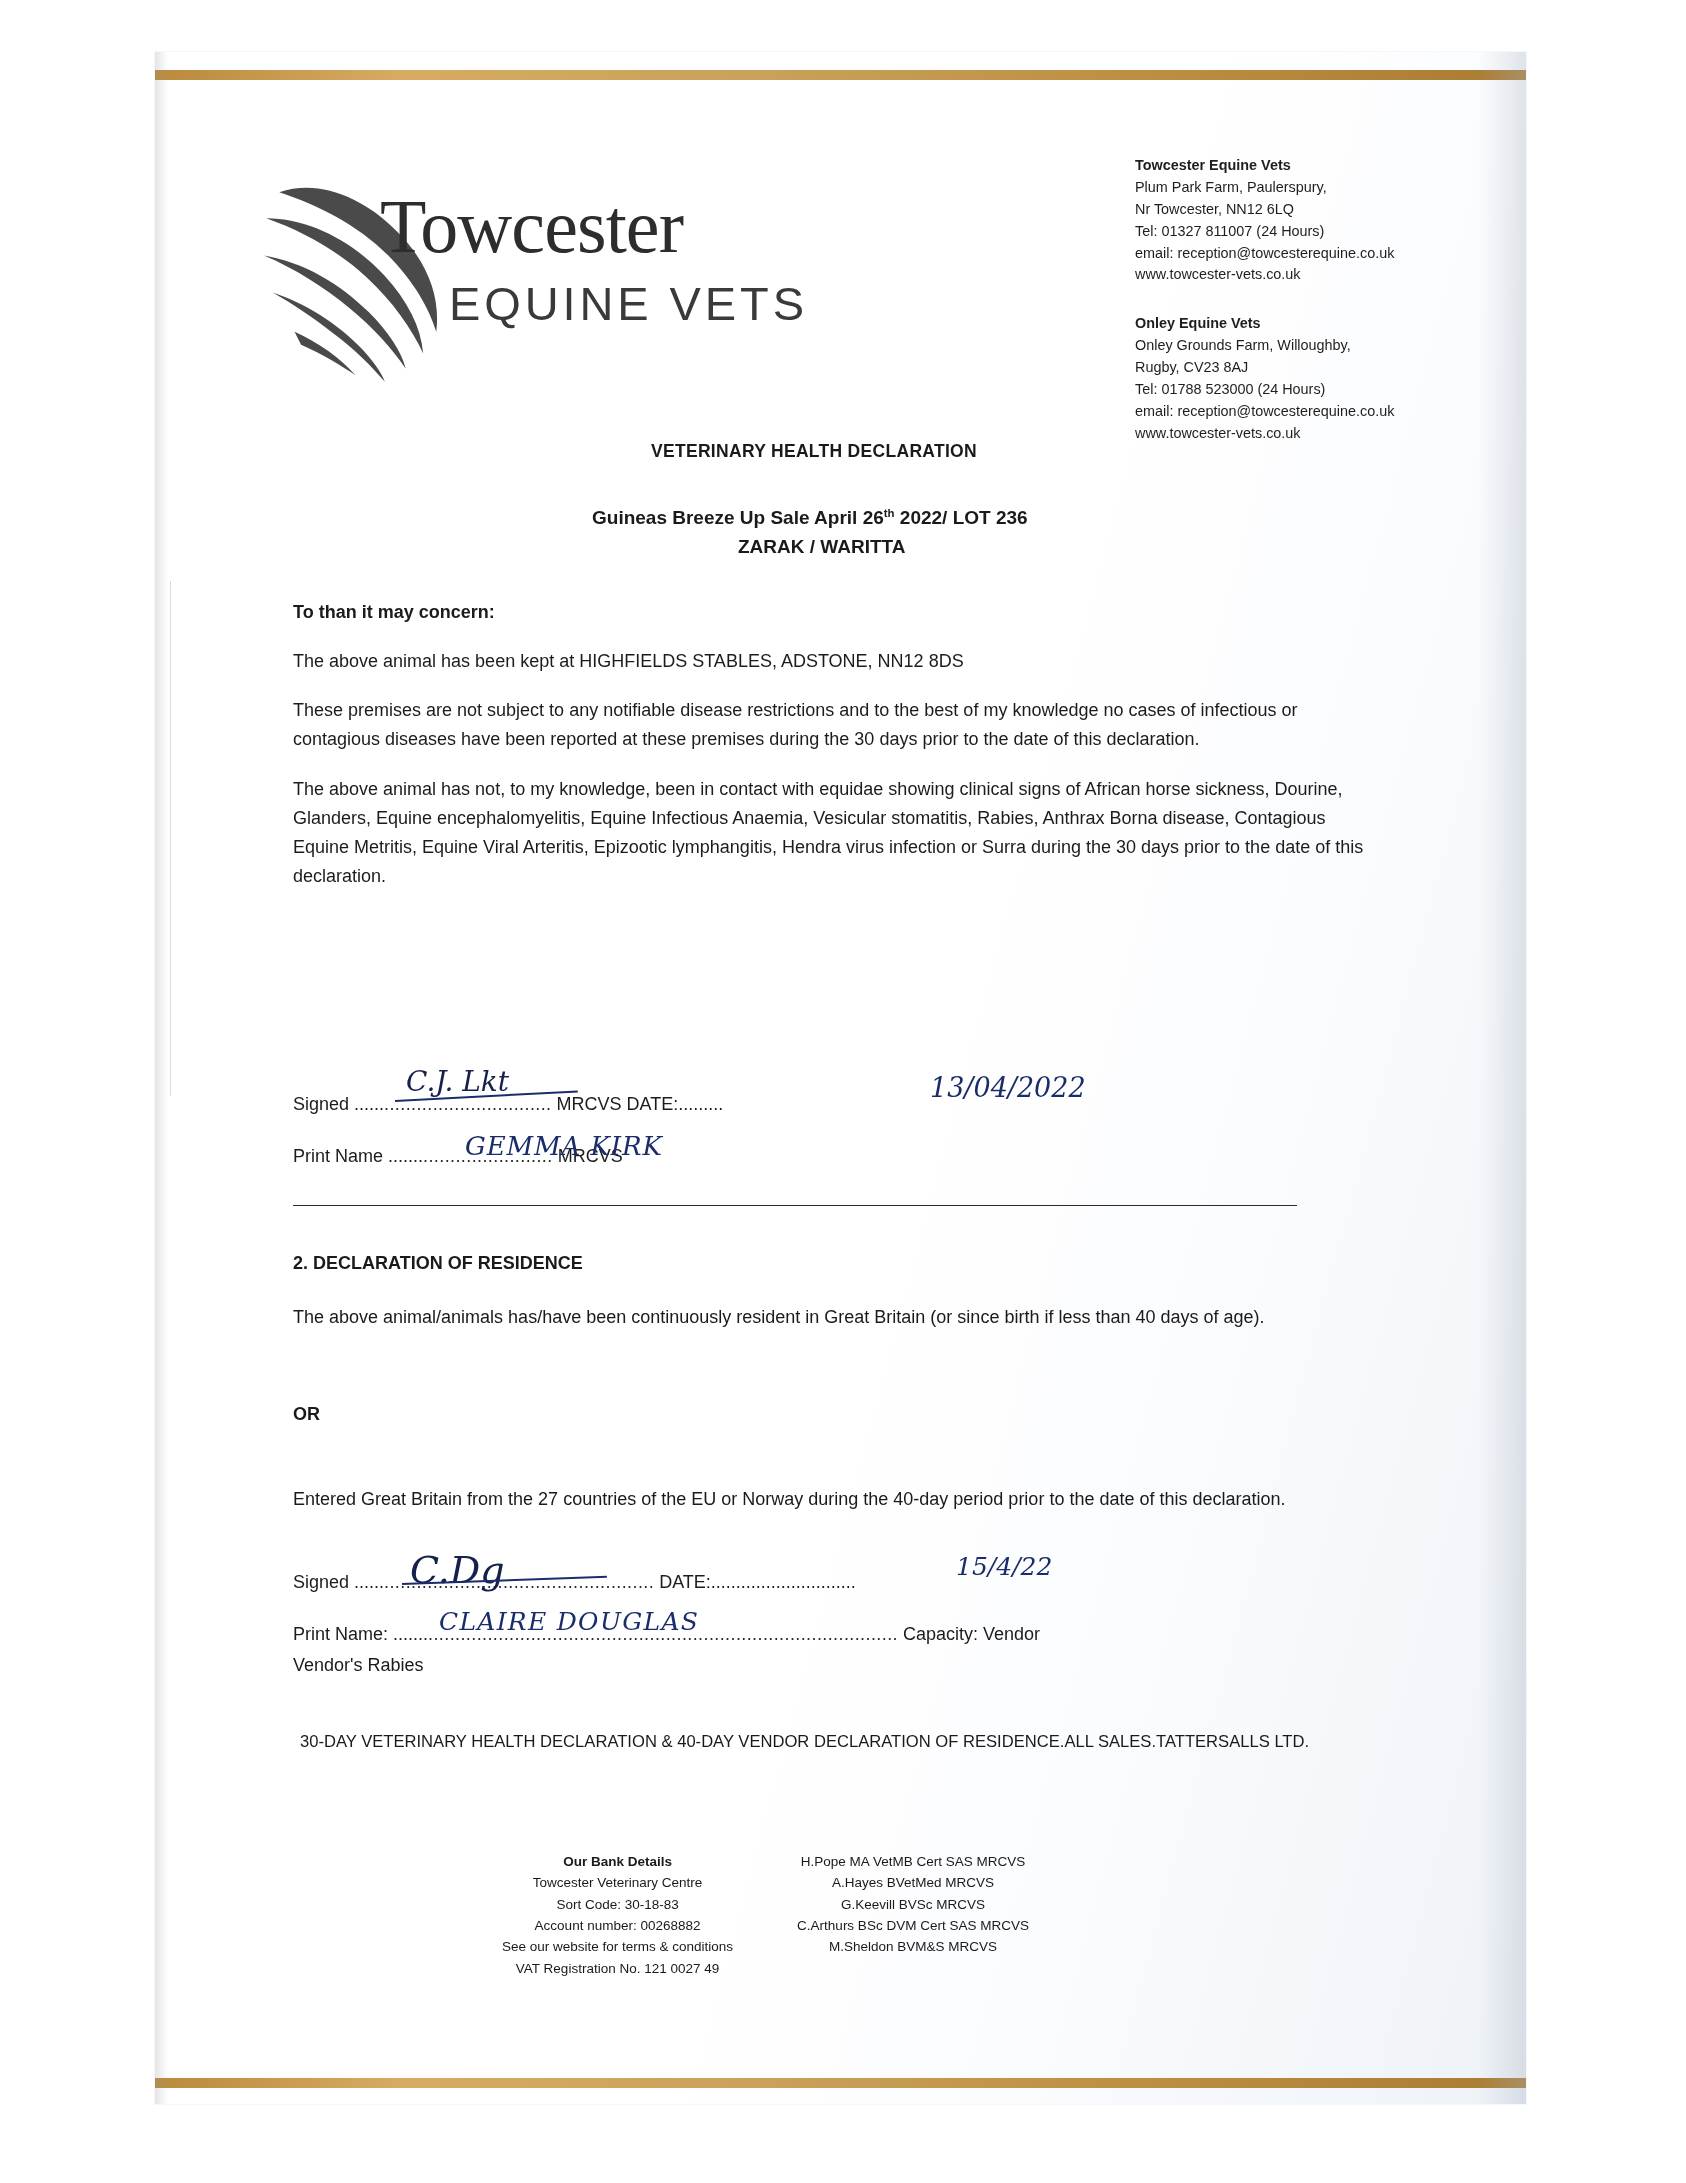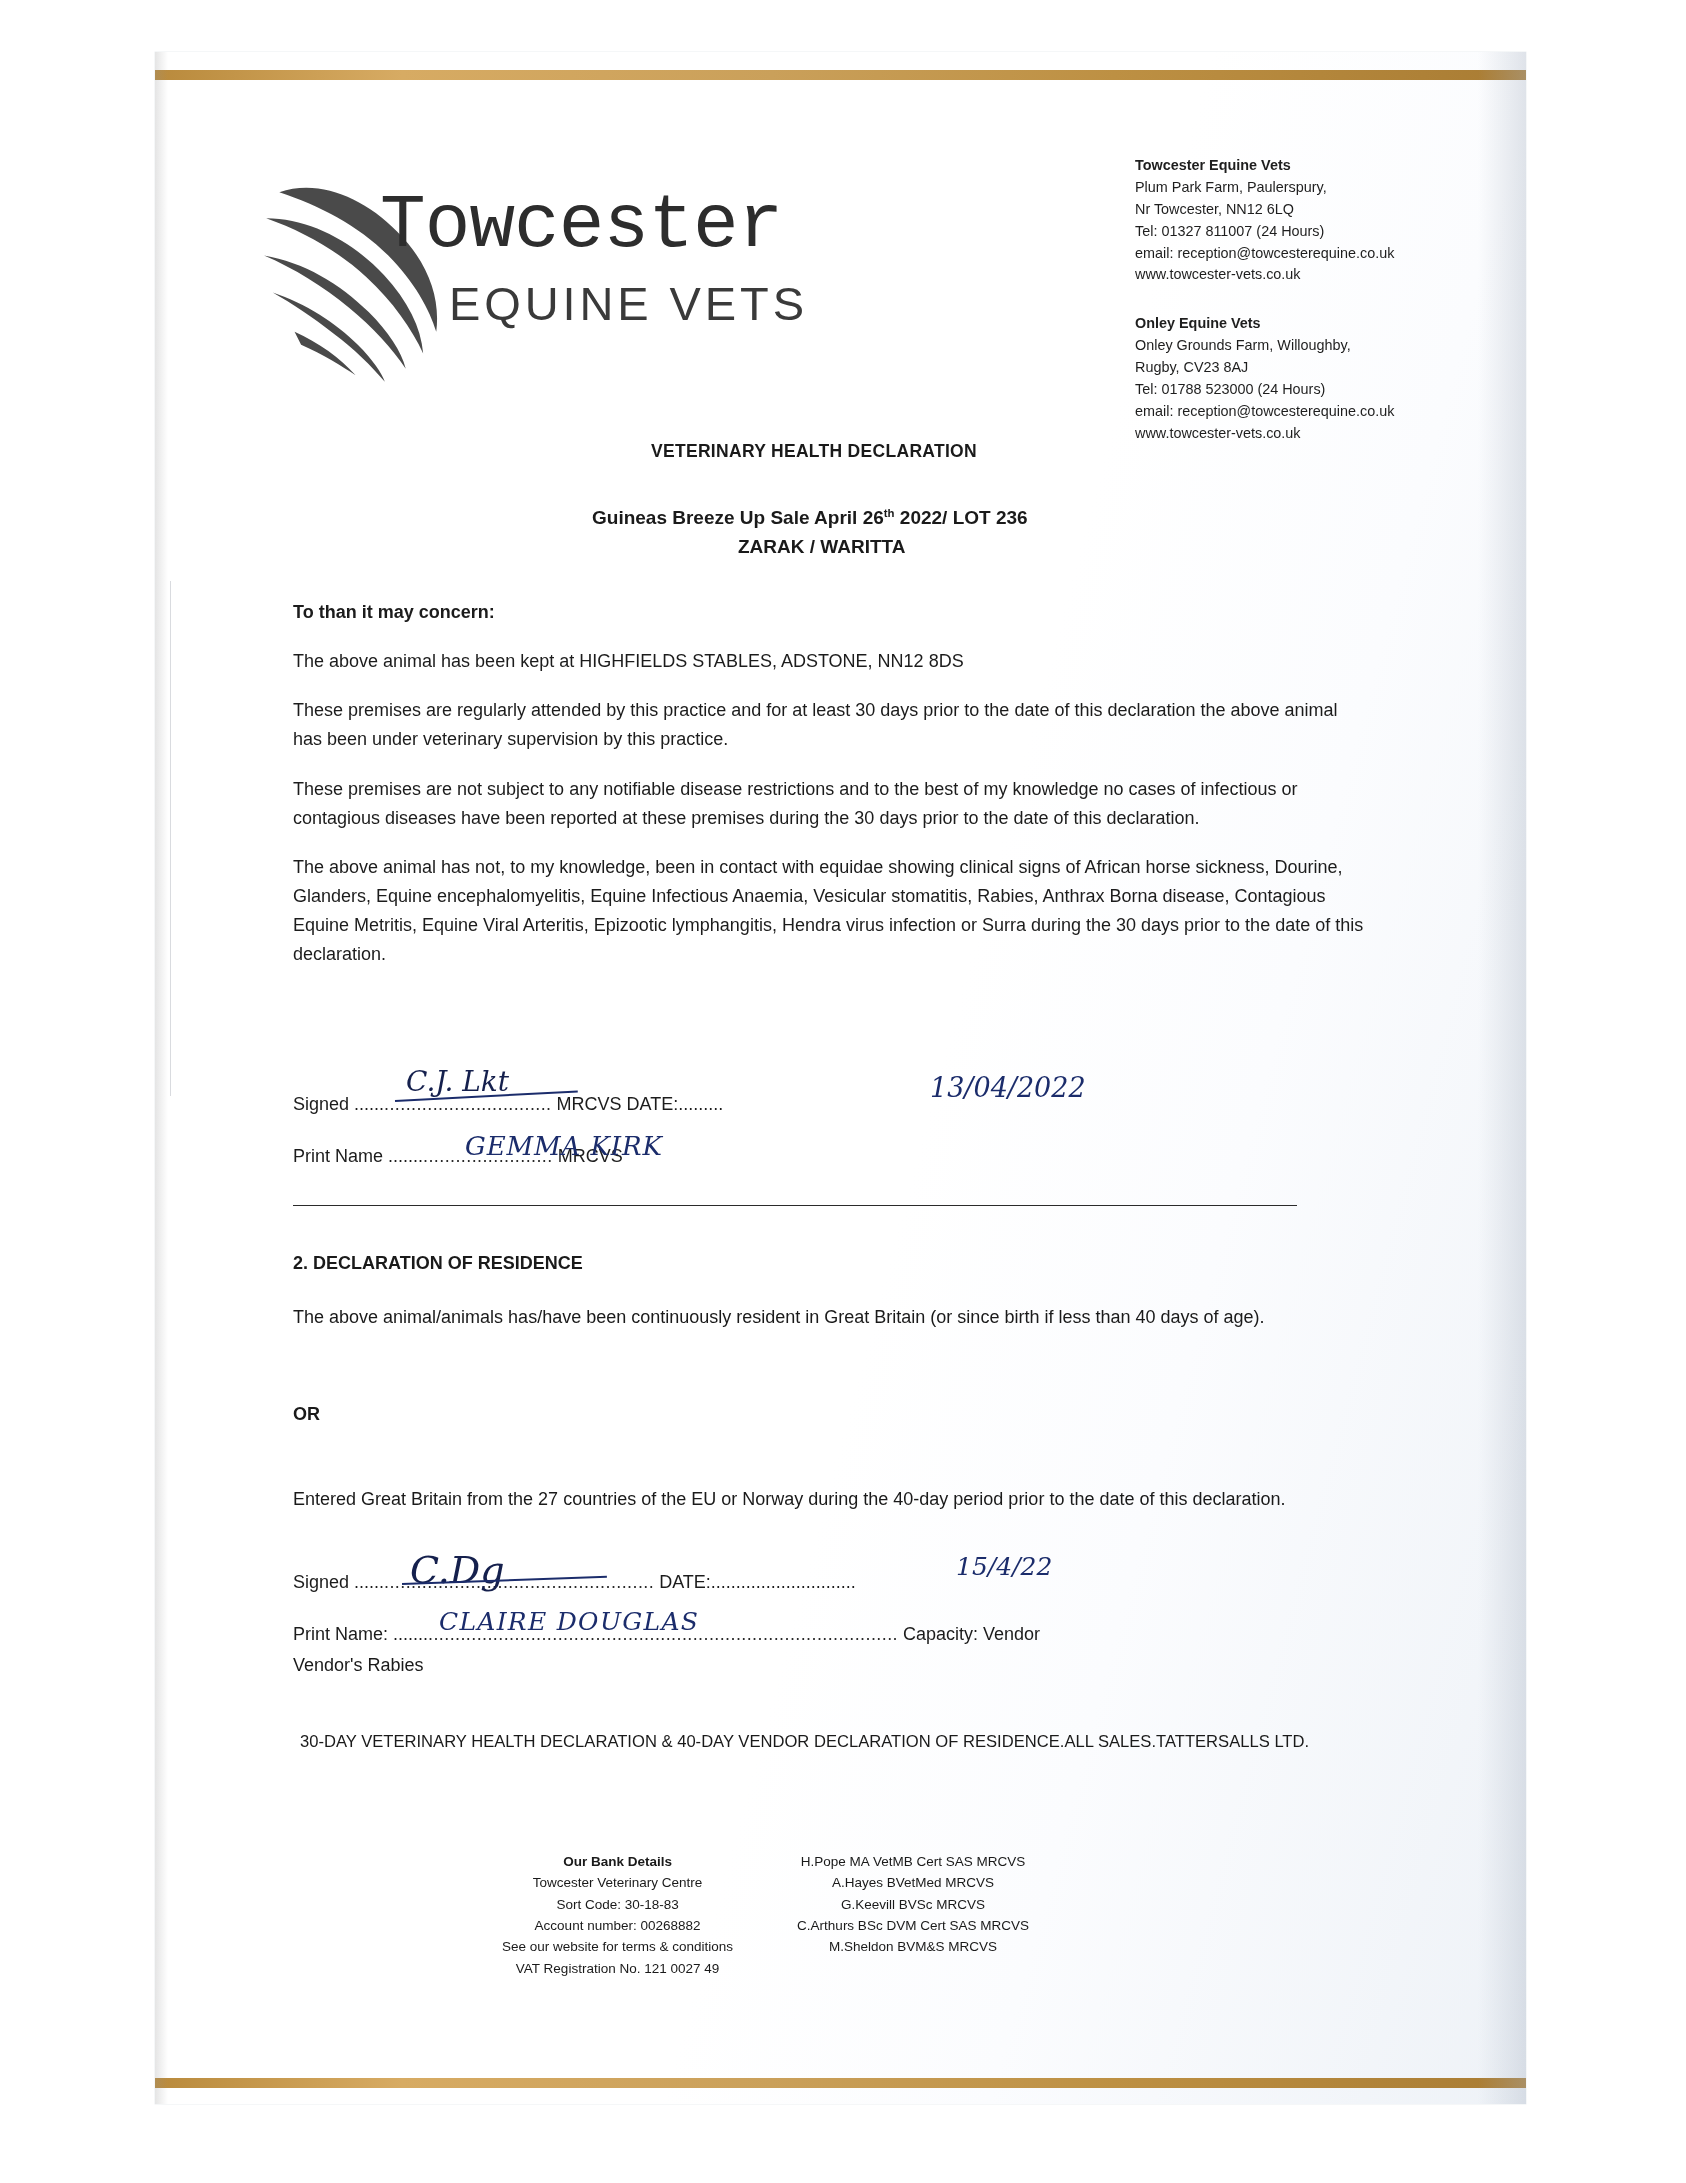--- a/index.html
+++ b/index.html
@@ -71,21 +71,21 @@
   }
   .logo-swoosh {
     position: absolute;
     left: 0; top: 8.7px;
     width: 227px; height: 218px;
   }
   .logo-word {
     position: absolute;
     left: 127px;
     top: 26px;
-    font-family: Liberation Mono, monospace;
+    font-family: Liberation Serif, serif;
     font-size: 76px;
     letter-spacing: -0.9px;
     color: #2d2d2d;
     white-space: nowrap;
   }
   .logo-sub {
     position: absolute;
     left: 196px;
     top: 119px;
     font-family: "Liberation Sans", sans-serif;
@@ -301,21 +301,20 @@
 
 <div class="doc-title">VETERINARY HEALTH DECLARATION</div>
 <div class="sale-line">
   <span>Guineas Breeze Up Sale April 26</span><sup>th</sup><span> 2022/ LOT 236</span>
 </div>
 <div class="horse-line">ZARAK / WARITTA</div>
 
 <div class="body-wrap">
   <p class="bold">To than it may concern:</p>
   <p>The above animal has been kept at HIGHFIELDS STABLES, ADSTONE, NN12 8DS</p>
-  <p>These premises are regularly attended by this practice and for at least 30 days prior to the date of this declaration the above animal has been under veterinary supervision by this practice.</p>
   <p>These premises are not subject to any notifiable disease restrictions and to the best of my knowledge no cases of infectious or contagious diseases have been reported at these premises during the 30 days prior to the date of this declaration.</p>
   <p class="tight">The above animal has not, to my knowledge, been in contact with equidae showing clinical signs of African horse sickness, Dourine, Glanders, Equine encephalomyelitis, Equine Infectious Anaemia, Vesicular stomatitis, Rabies, Anthrax Borna disease, Contagious Equine Metritis, Equine Viral Arteritis, Epizootic lymphangitis, Hendra virus infection or Surra during the 30 days prior to the date of this declaration.</p>
 </div>
 
 <div class="sig-row sig1">
   <span>Signed ......</span><span class="dots">...............................</span> <span>MRCVS DATE:.........</span>
 </div>
 <div class="hand hand-dark" id="sig-scribble-1">C.J. Lkt</div>
 <div class="strike-line" style="left:395px; top:1100px; width:183px; transform:rotate(-3deg);"></div>
 <div class="hand" id="date-hand-1">13/04/2022</div>

